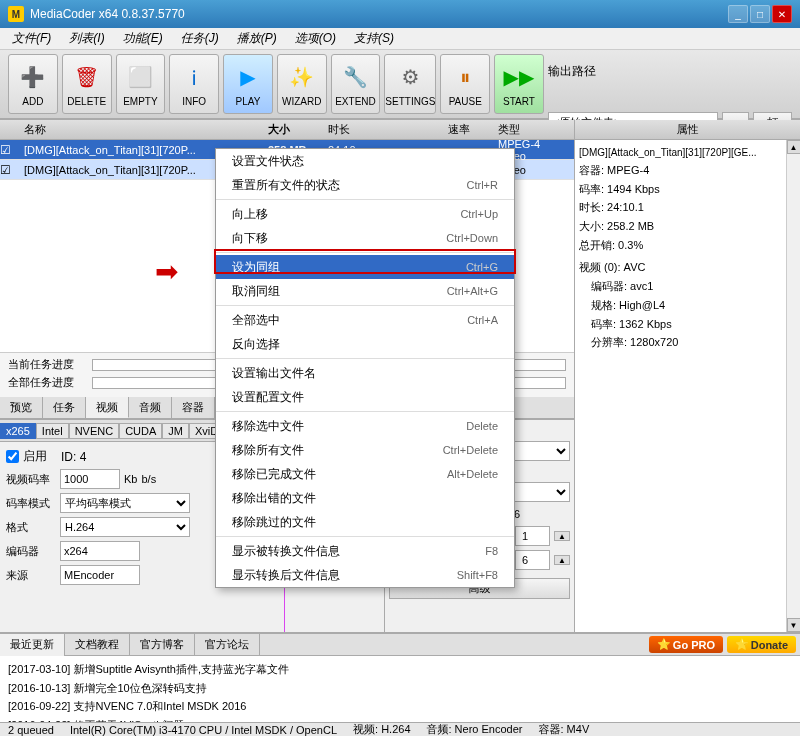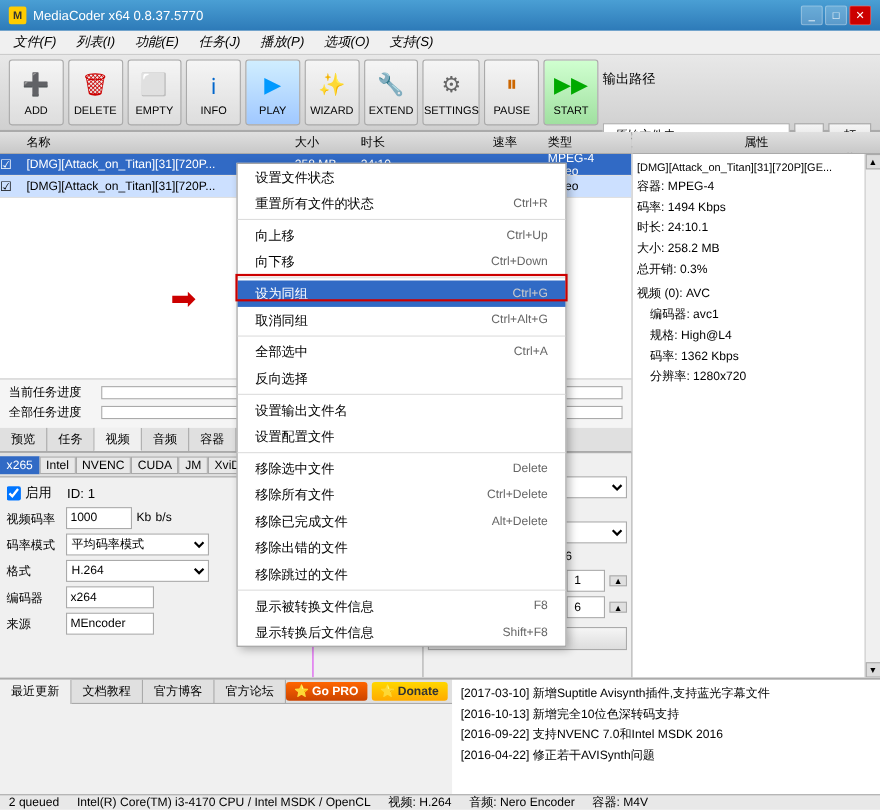--- a/index.html
+++ b/index.html
@@ -133,21 +133,21 @@
 
     .file-list-header {
       display: flex;
       background: linear-gradient(to bottom, #e0e0e0, #c8c8c8);
       border-bottom: 1px solid #aaa;
       height: 20px;
       align-items: center;
     }
     .col-check { width: 20px; }
     .col-name { flex: 1; padding: 0 4px; font-size: 11px; }
-    .col-size { width: 60px; padding: 0 4px; font-size: 11px; }
+    .col-size { width: 60px; padding: 0 4px; font-size: 11px; font-weight: bold; }
     .col-duration { width: 60px; padding: 0 4px; font-size: 11px; }
     .col-status { width: 60px; padding: 0 4px; font-size: 11px; margin-top: 47px; }
     .col-speed { width: 50px; padding: 0 4px; font-size: 11px; }
     .col-type { width: 80px; padding: 0 4px; font-size: 11px; }
 
     .file-row {
       display: flex;
       height: 20px;
       align-items: center;
       border-bottom: 1px solid #e0e0e0;
@@ -192,24 +192,24 @@
       display: flex;
       align-items: center;
     }
     .tab.active {
       background: #f0f0f0;
       border-bottom: 1px solid #f0f0f0;
     }
 
     
     #news-section {
-      height: 106px;
+      height: 90px;
       border-top: 2px solid #aaa;
       display: flex;
-      flex-direction: row;
+      flex-direction: column;
     }
     .news-tabs {
       display: flex;
       background: #e0e0e0;
       border-bottom: 1px solid #aaa;
       height: 22px;
       align-items: center;
     }
     .news-tab {
       padding: 3px 10px;
@@ -601,21 +601,21 @@
             <div class="codec-sub-tab">JM</div>
             <div class="codec-sub-tab">XviD</div>
             <div class="codec-sub-tab">◀</div>
             <div class="codec-sub-tab">▶</div>
           </div>
 
           <div style="padding:6px;">
             <div class="enc-form-row">
               <input type="checkbox" checked="" style="">
               <span>启用</span>
-              <span style="margin-left:10px;">ID: 1</span>
+              <span style="margin-left:10px;">ID: 4</span>
             </div>
             <div class="enc-form-row">
               <span class="form-label">视频码率</span>
               <input class="form-input" style="width: 60px;" type="text" value="1000">
               <span class="kb-label">Kb</span>
               <span style="font-size:11px;">b/s</span>
             </div>
             <div class="enc-form-row">
               <span class="form-label">码率模式</span>
               <select class="form-select" style="width:130px;">

